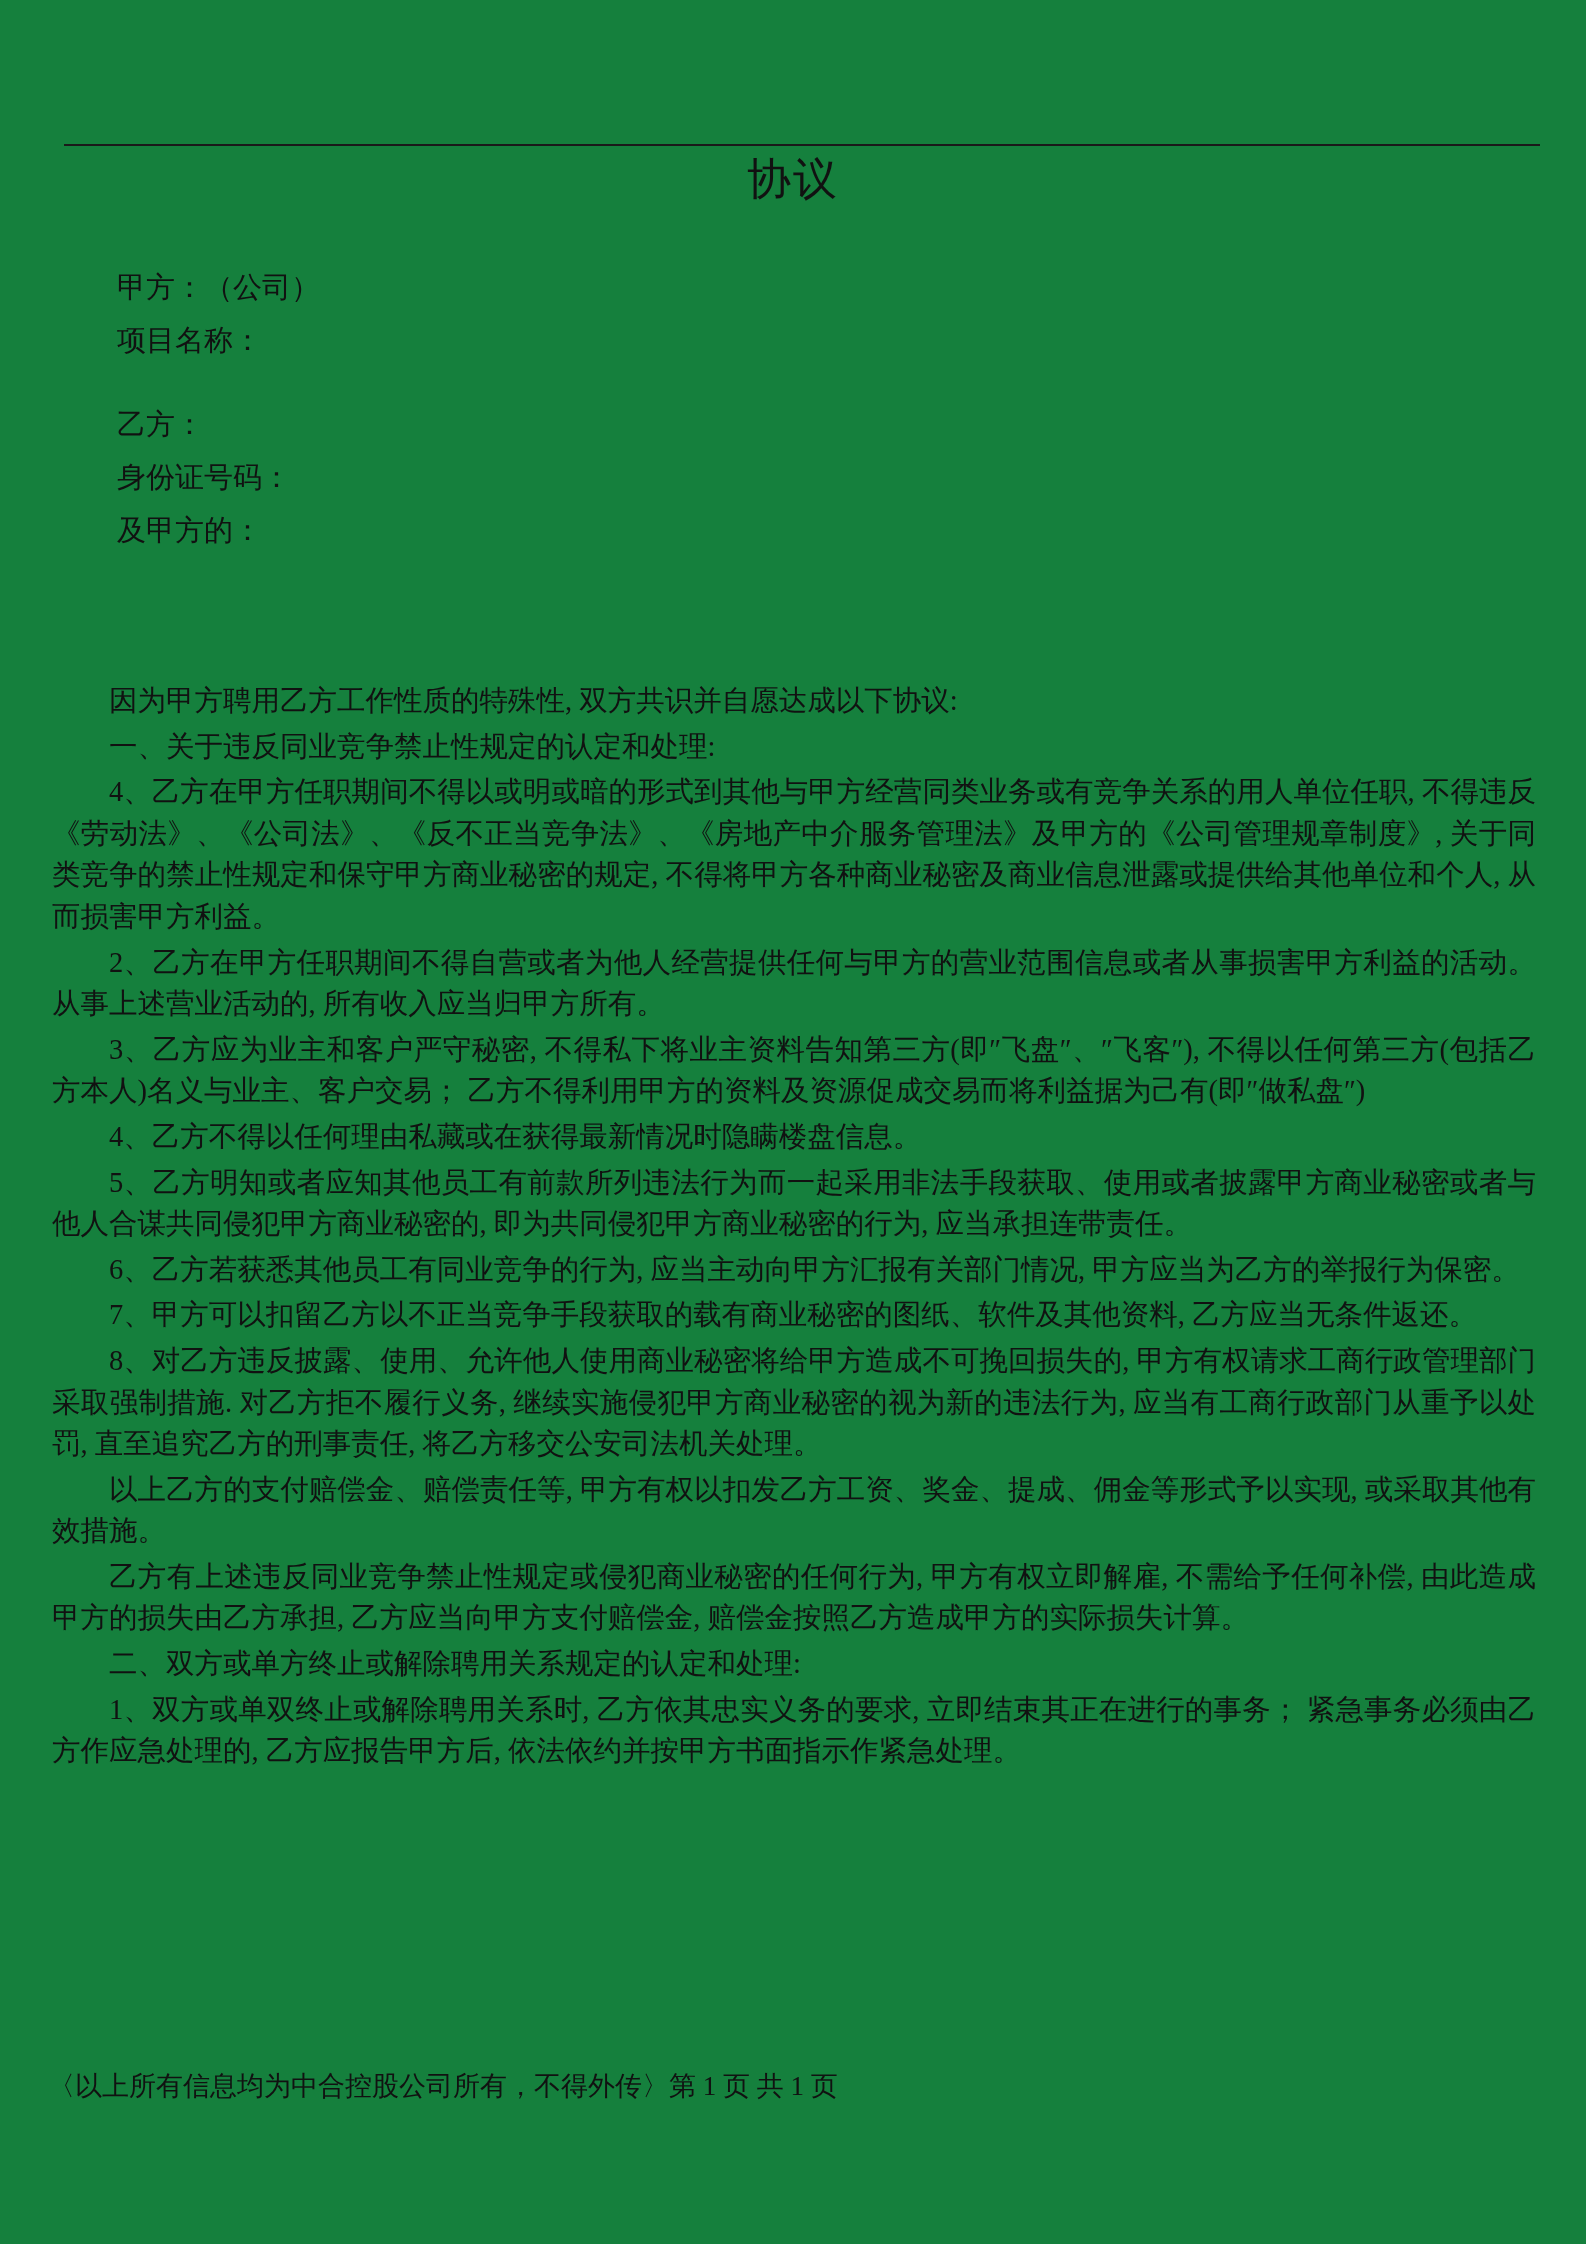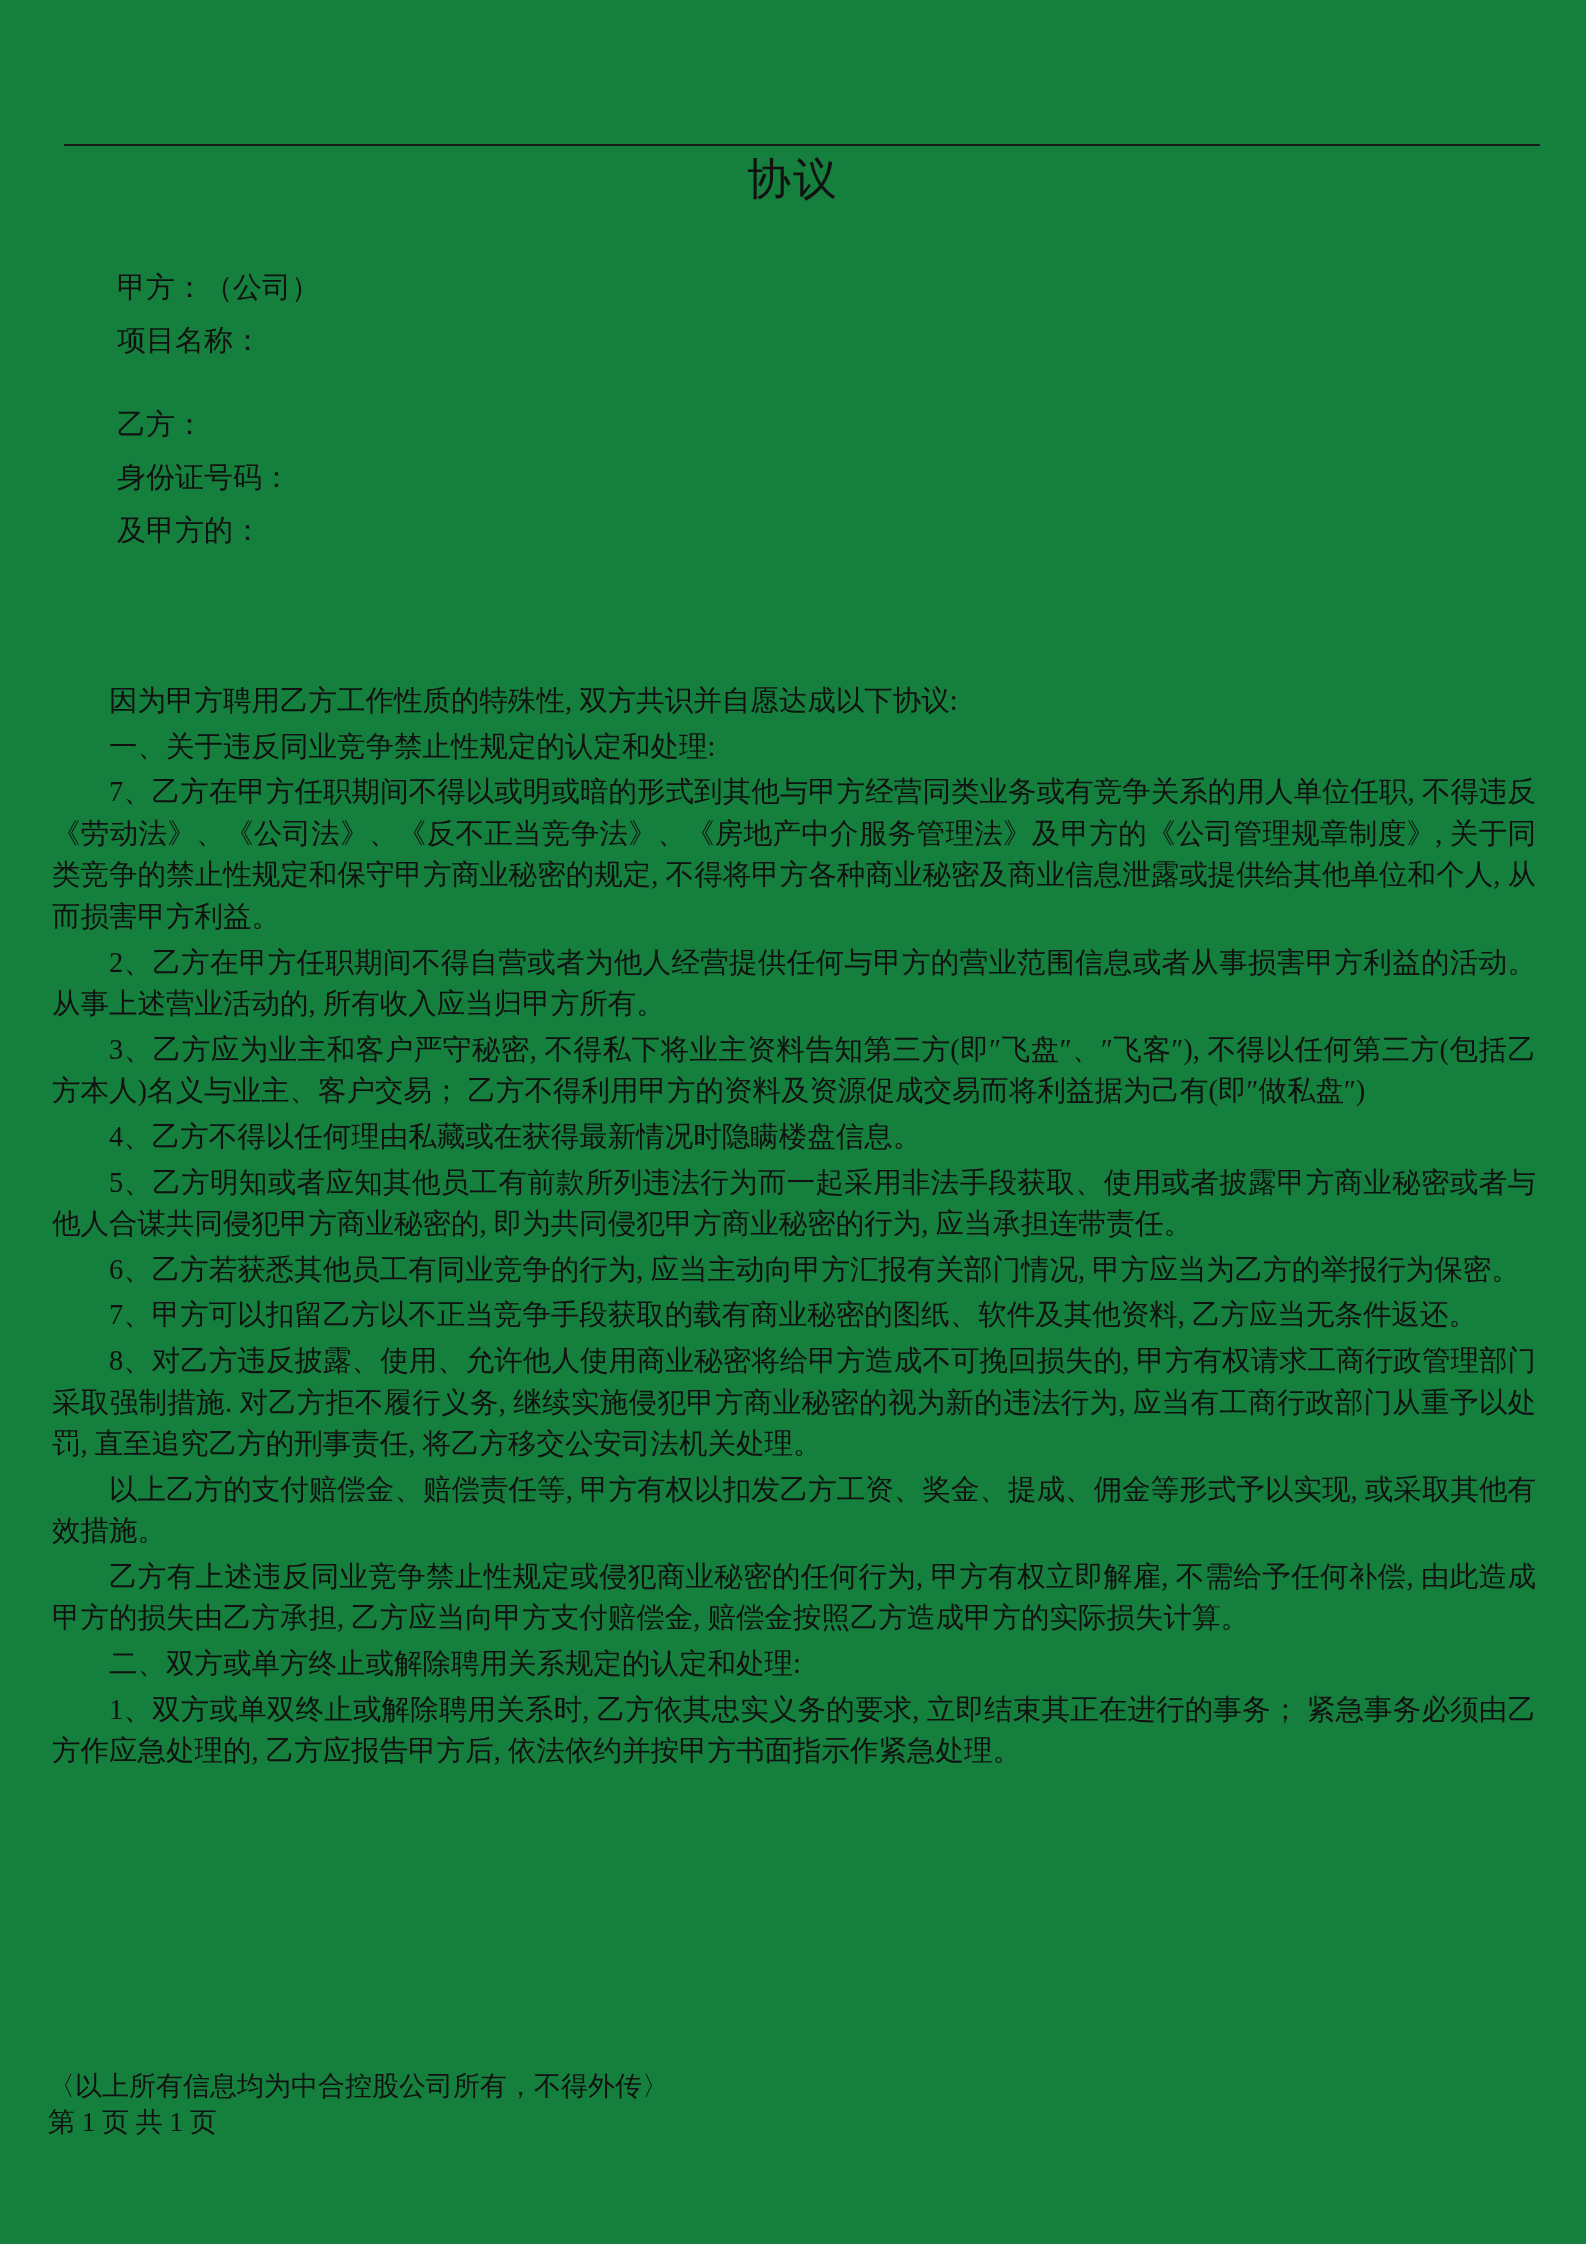--- a/index.html
+++ b/index.html
@@ -62,21 +62,20 @@
     text-indent: 57px;
   }
   .footer {
     position: absolute;
     left: 48px;
     right: 46px;
     top: 2068px;
     font-size: 27px;
     display: flex;
     align-items: baseline;
-    flex-direction: column;
   }
 </style>
 </head>
 <body>
 
 <div class="page">
 
   <div class="top-rule"></div>
 
   <h1 class="doc-title">协议</h1>
@@ -85,21 +84,21 @@
     <p>甲方：（公司）</p>
     <p>项目名称：</p>
     <p class="gap-before">乙方：</p>
     <p>身份证号码：</p>
     <p>及甲方的：</p>
   </div>
 
   <div class="body-text">
     <p>因为甲方聘用乙方工作性质的特殊性, 双方共识并自愿达成以下协议:</p>
     <p>一、关于违反同业竞争禁止性规定的认定和处理:</p>
-    <p>7、乙方在甲方任职期间不得以或明或暗的形式到其他与甲方经营同类业务或有竞争关系的用人单位任职, 不得违反《劳动法》、《公司法》、《反不正当竞争法》、《房地产中介服务管理法》及甲方的《公司管理规章制度》, 关于同类竞争的禁止性规定和保守甲方商业秘密的规定, 不得将甲方各种商业秘密及商业信息泄露或提供给其他单位和个人, 从而损害甲方利益。</p>
+    <p>4、乙方在甲方任职期间不得以或明或暗的形式到其他与甲方经营同类业务或有竞争关系的用人单位任职, 不得违反《劳动法》、《公司法》、《反不正当竞争法》、《房地产中介服务管理法》及甲方的《公司管理规章制度》, 关于同类竞争的禁止性规定和保守甲方商业秘密的规定, 不得将甲方各种商业秘密及商业信息泄露或提供给其他单位和个人, 从而损害甲方利益。</p>
     <p>2、乙方在甲方任职期间不得自营或者为他人经营提供任何与甲方的营业范围信息或者从事损害甲方利益的活动。从事上述营业活动的, 所有收入应当归甲方所有。</p>
     <p>3、乙方应为业主和客户严守秘密, 不得私下将业主资料告知第三方(即″飞盘″、″飞客″), 不得以任何第三方(包括乙方本人)名义与业主、客户交易； 乙方不得利用甲方的资料及资源促成交易而将利益据为己有(即″做私盘″)</p>
     <p>4、乙方不得以任何理由私藏或在获得最新情况时隐瞒楼盘信息。</p>
     <p>5、乙方明知或者应知其他员工有前款所列违法行为而一起采用非法手段获取、使用或者披露甲方商业秘密或者与他人合谋共同侵犯甲方商业秘密的, 即为共同侵犯甲方商业秘密的行为, 应当承担连带责任。</p>
     <p>6、乙方若获悉其他员工有同业竞争的行为, 应当主动向甲方汇报有关部门情况, 甲方应当为乙方的举报行为保密。</p>
     <p>7、甲方可以扣留乙方以不正当竞争手段获取的载有商业秘密的图纸、软件及其他资料, 乙方应当无条件返还。</p>
     <p>8、对乙方违反披露、使用、允许他人使用商业秘密将给甲方造成不可挽回损失的, 甲方有权请求工商行政管理部门采取强制措施. 对乙方拒不履行义务, 继续实施侵犯甲方商业秘密的视为新的违法行为, 应当有工商行政部门从重予以处罚, 直至追究乙方的刑事责任, 将乙方移交公安司法机关处理。</p>
     <p>以上乙方的支付赔偿金、赔偿责任等, 甲方有权以扣发乙方工资、奖金、提成、佣金等形式予以实现, 或采取其他有效措施。</p>
     <p>乙方有上述违反同业竞争禁止性规定或侵犯商业秘密的任何行为, 甲方有权立即解雇, 不需给予任何补偿, 由此造成甲方的损失由乙方承担, 乙方应当向甲方支付赔偿金, 赔偿金按照乙方造成甲方的实际损失计算。</p>
     <p>二、双方或单方终止或解除聘用关系规定的认定和处理:</p>

